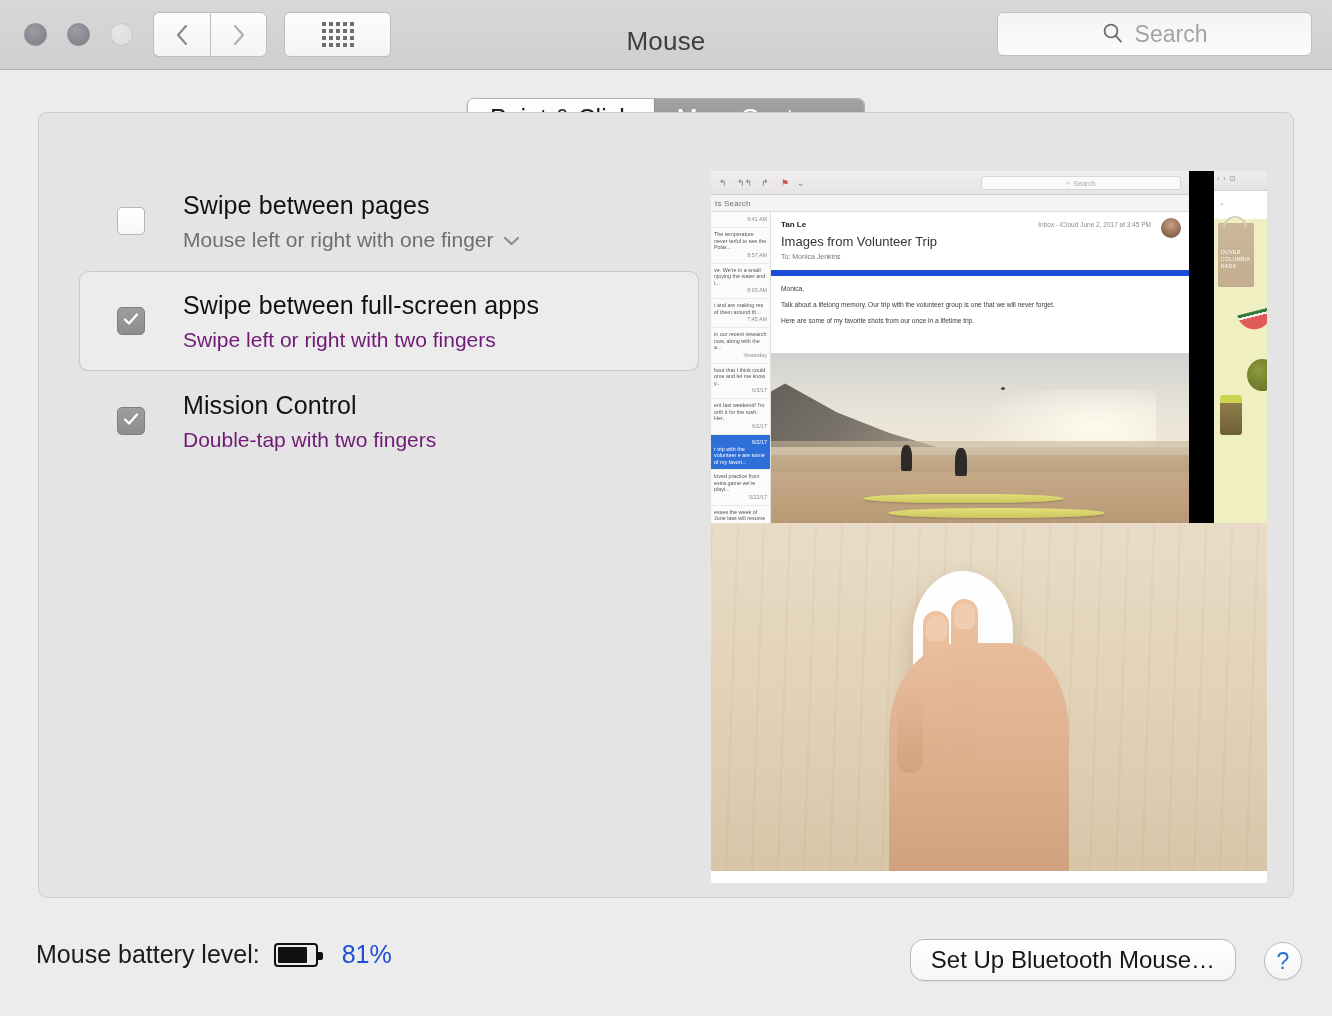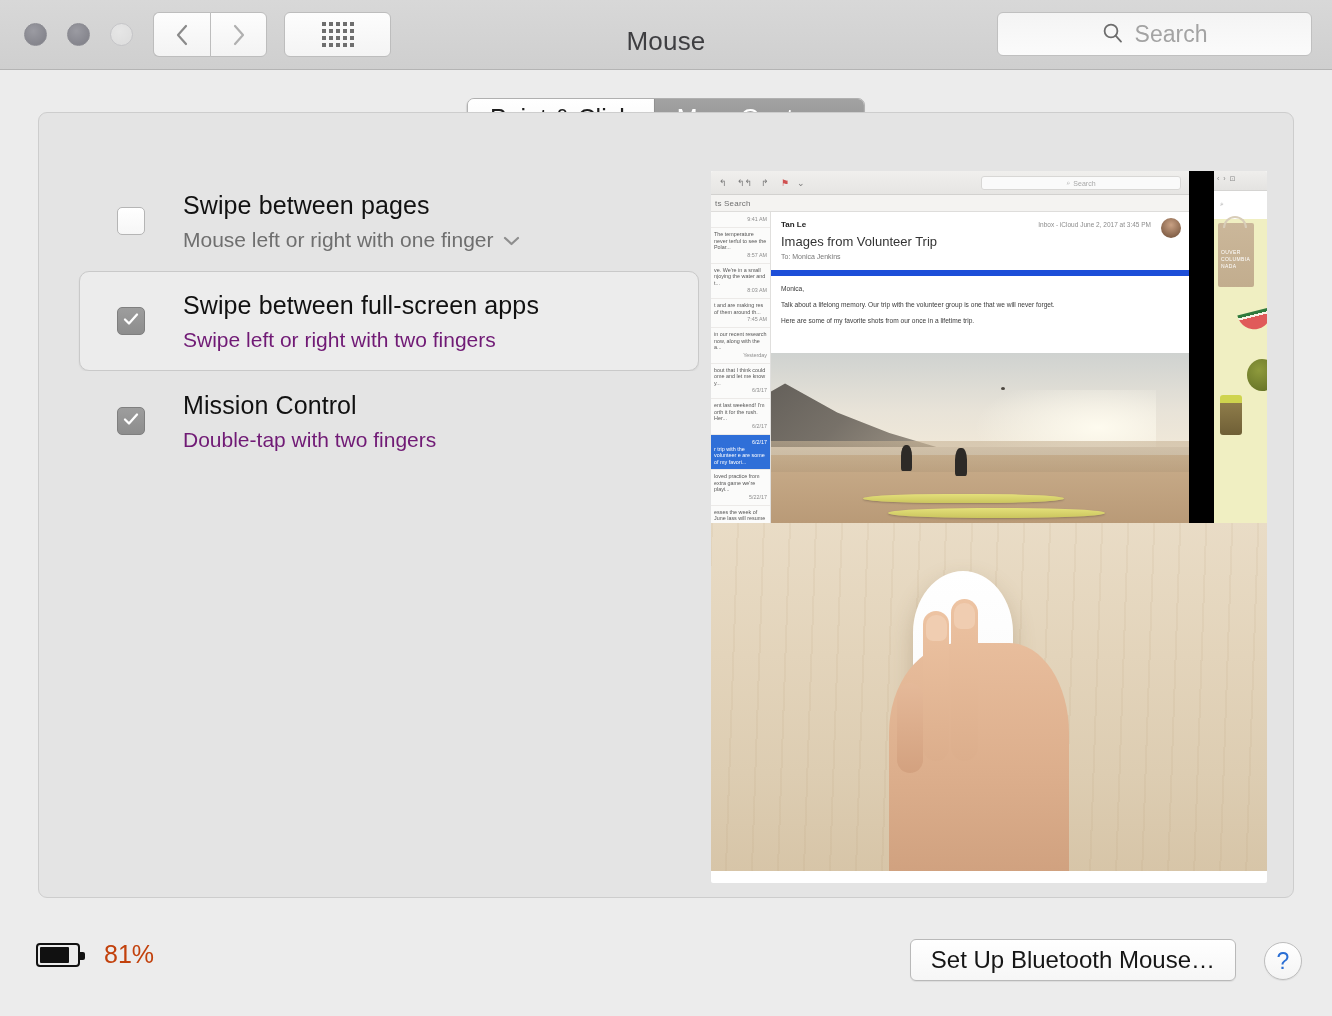--- a/index.html
+++ b/index.html
@@ -219,25 +219,25 @@
           border-radius: 70px 60px 20px 20px / 90px 90px 10px 10px; }
   .finger { position:absolute; background: linear-gradient(to bottom,#edc3a2,#dcae8c); border-radius: 16px; }
   .nail { position:absolute; background: #f0cdb1; border-radius: 10px 10px 7px 7px; }
 
   
   .battrow { position: absolute; left: 36px; top: 940px; display: flex; align-items: center; gap: 14px; }
   .battlabel { font-size: 25px; color: #1b1b1b; }
   .battery { position: relative; width: 44px; height: 24px; border: 2.5px solid #111; border-radius: 4px; }
   .battery .fill { position: absolute; left: 2px; top: 2px; bottom: 2px; background: #111; border-radius: 1px; }
   .battery .nub  { position: absolute; right: -7px; top: 7px; width: 5px; height: 8px; background: #111; border-radius: 0 2px 2px 0; }
-  .battpct { font-size: 25px; color: #c2410c; margin-left: 10px; }
+  .battpct { font-size: 25px; color: #1d4ed8; margin-left: 10px; }
 
   .btbtn {
     position: absolute; right: 96px; top: 939px;
-    height: 42px; padding: 0 20px; border-radius: 6px;
+    height: 42px; padding: 0 20px; border-radius: 14px;
     background: linear-gradient(to bottom, #ffffff, #f6f6f6);
     border: 1px solid #b9b9b9;
     display: flex; align-items: center; justify-content: center;
     font-size: 24px; color: #161616;
     box-shadow: 0 1px 1px rgba(0,0,0,.07);
   }
   .helpbtn {
     position: absolute; right: 30px; top: 942px;
     width: 38px; height: 38px; border-radius: 50%;
     background: linear-gradient(to bottom, #ffffff, #f4f4f4);
@@ -498,20 +498,21 @@
           <div class="finger" style="left:240px; top:76px; width:27px; height:162px;"></div>
           <div class="nail" style="left:215px; top:92px; width:21px; height:26px;"></div>
           <div class="nail" style="left:243px; top:80px; width:21px; height:26px;"></div>
           <div class="finger" style="left:186px; top:160px; width:26px; height:90px; border-radius:14px; background:linear-gradient(to bottom,#e5b999,#d3a17f);"></div>
         </div>
       </div>
     </div>
   </div>
 
   <div class="battrow">
+    <span class="battlabel">Mouse battery level:</span>
     <span class="battery">
       <span class="fill" id="batt-fill" style="width: 29.16px;"></span>
       <span class="nub"></span>
     </span>
     <span class="battpct">81%</span>
   </div>
 
   <div class="btbtn">Set Up Bluetooth Mouse…</div>
   <div class="helpbtn">?</div>
 

